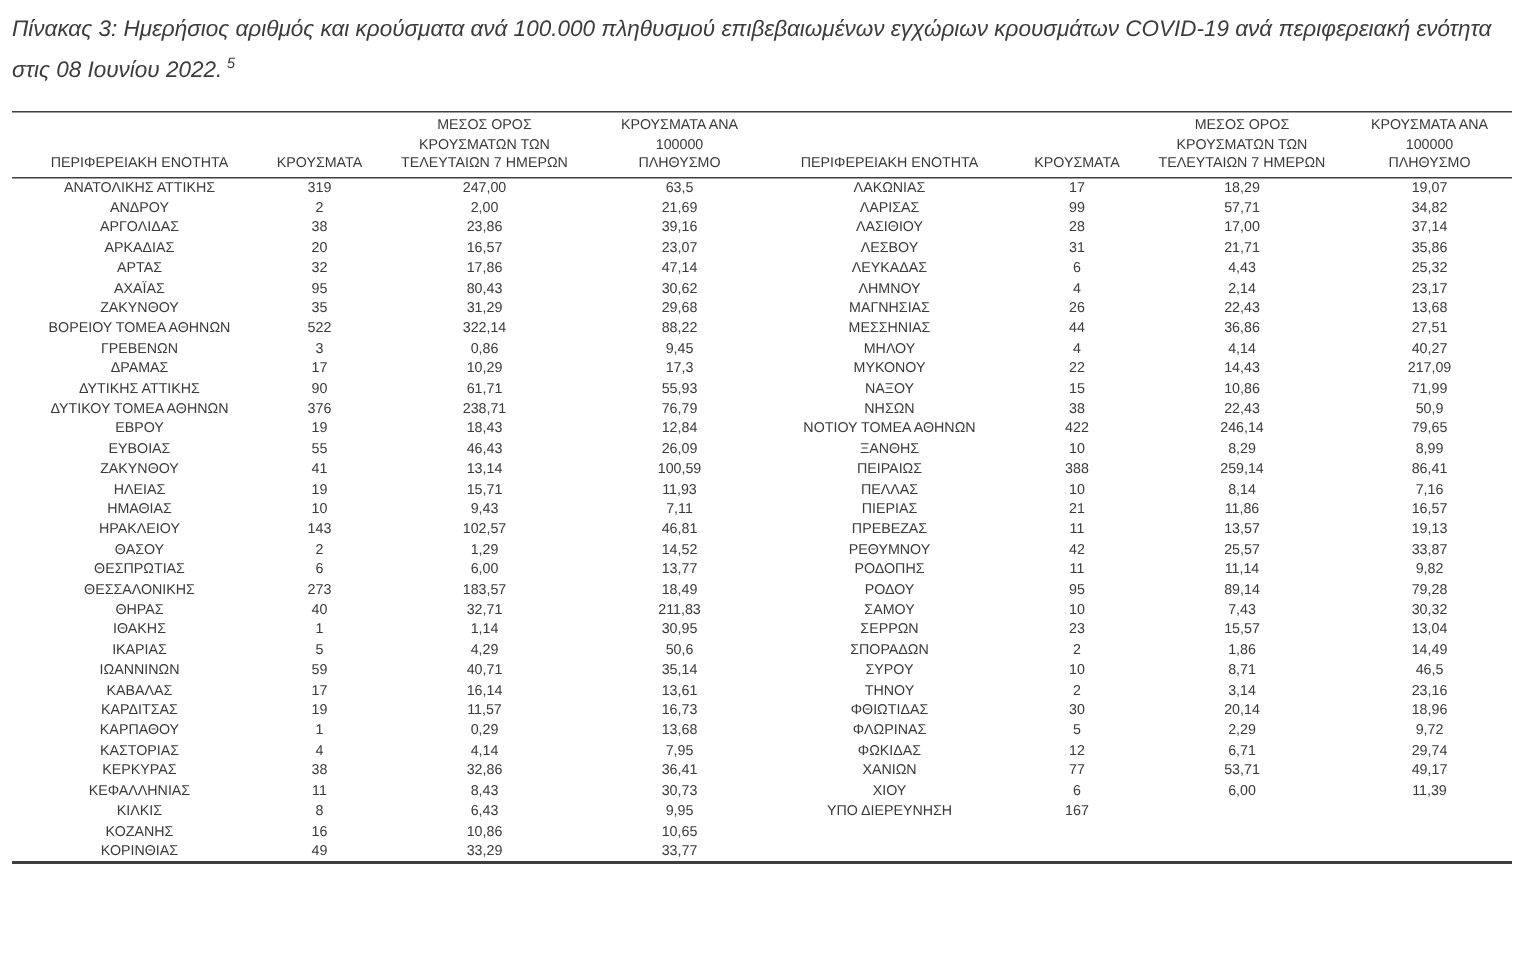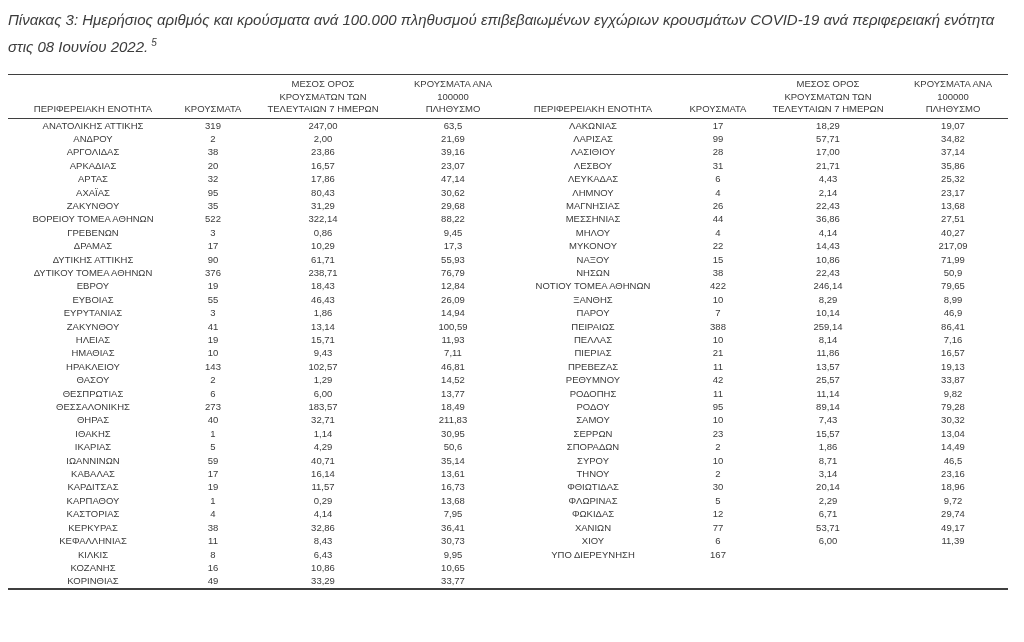--- a/index.html
+++ b/index.html
@@ -208,30 +208,20 @@
           <td>ΕΥΒΟΙΑΣ</td>
           <td>55</td>
           <td>46,43</td>
           <td>26,09</td>
           <td>ΞΑΝΘΗΣ</td>
           <td>10</td>
           <td>8,29</td>
           <td>8,99</td>
         </tr>
         <tr>
-          <td>ΕΥΡΥΤΑΝΙΑΣ</td>
-          <td>3</td>
-          <td>1,86</td>
-          <td>14,94</td>
-          <td>ΠΑΡΟΥ</td>
-          <td>7</td>
-          <td>10,14</td>
-          <td>46,9</td>
-        </tr>
-        <tr>
           <td>ΖΑΚΥΝΘΟΥ</td>
           <td>41</td>
           <td>13,14</td>
           <td>100,59</td>
           <td>ΠΕΙΡΑΙΩΣ</td>
           <td>388</td>
           <td>259,14</td>
           <td>86,41</td>
         </tr>
         <tr>

